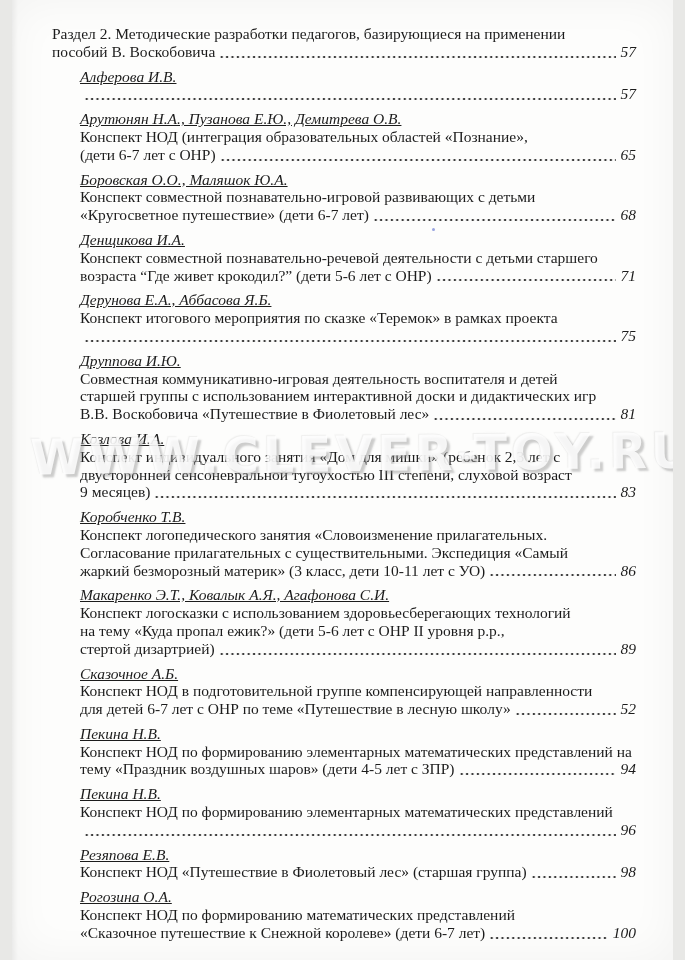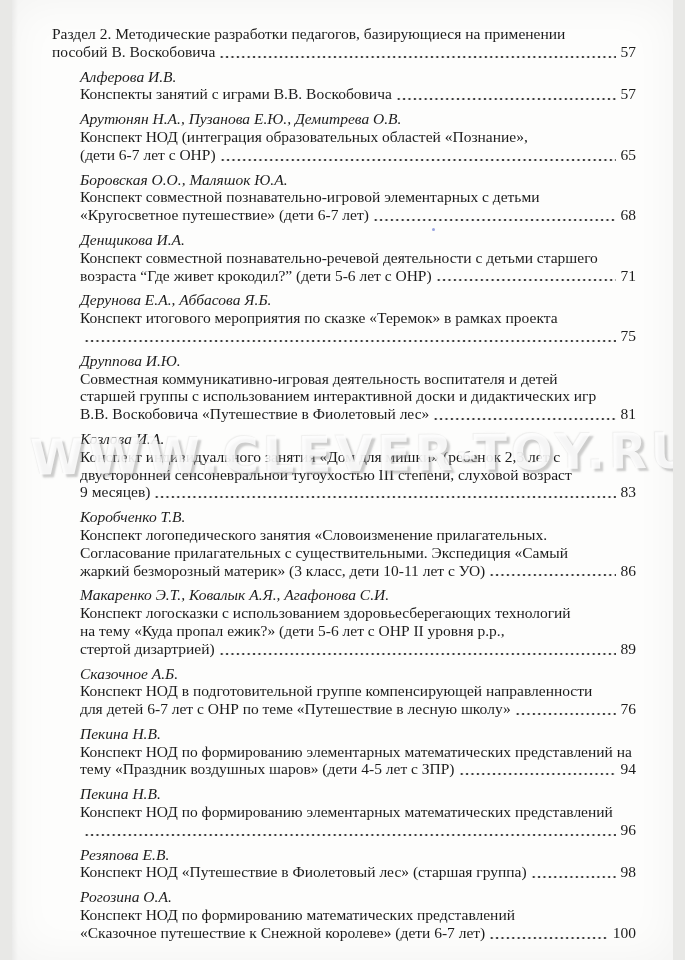--- a/index.html
+++ b/index.html
@@ -22,35 +22,35 @@
     line-height: 17.8px;
   }
   .page::after { 
     content: "";
     position: absolute; left: 0; top: 0; bottom: 0; width: 6px;
     background: linear-gradient(to right, rgba(0,0,0,0.05), rgba(0,0,0,0));
     pointer-events: none;
   }
   .heading { margin-bottom: 7px; }
   .entry { margin-top: 7px; margin-left: 28px; }
-  .authors { font-style: italic; }
+  .authors { font-style: italic; text-decoration: underline; }
   .row { display: flex; align-items: baseline; }
   .row .txt { white-space: nowrap; text-align: right; }
   .leader {
     flex: 1 1 auto;
     align-self: flex-end;
     height: 5px;
     margin: 0 1px 2px 4px;
     background-image: radial-gradient(circle, #3e3e3e 1.15px, rgba(0,0,0,0) 1.5px);
     background-size: 5.4px 4px;
     background-repeat: repeat-x;
     background-position: 0 100%;
     min-width: 12px;
   }
-  .pagenum { margin-left: 4px; white-space: nowrap; }
+  .pagenum { margin-left: 4px; white-space: nowrap; font-style: italic; }
   .watermark {
     position: absolute;
     left: 18px;
     top: 446px;
     width: 660px;
     font-family: "DejaVu Sans", sans-serif;
     font-weight: bold;
     font-size: 49px;
     letter-spacing: 4px;
     color: rgba(255,255,255,0.83);
@@ -77,37 +77,36 @@
       <span class="txt">пособий В. Воскобовича</span>
       <span class="leader"></span>
       <span class="pagenum">57</span>
     </div>
   </div>
 
   <div id="entries">
       <div class="entry">
         <div class="authors">Алферова И.В.</div>
         <div class="row">
-          <span class="txt">Конспекты занятий с играми В.В. Воскобовича</span>
           <span class="leader"></span>
           <span class="pagenum">57</span>
         </div>
       </div>
       <div class="entry">
         <div class="authors">Арутюнян Н.А., Пузанова Е.Ю., Демитрева О.В.</div>
         <div>Конспект НОД (интеграция образовательных областей «Познание»,</div>
         <div class="row">
           <span class="txt">(дети 6-7 лет с ОНР)</span>
           <span class="leader"></span>
           <span class="pagenum">65</span>
         </div>
       </div>
       <div class="entry">
         <div class="authors">Боровская О.О., Маляшок Ю.А.</div>
-        <div>Конспект совместной познавательно-игровой элементарных с детьми</div>
+        <div>Конспект совместной познавательно-игровой развивающих с детьми</div>
         <div class="row">
           <span class="txt">«Кругосветное путешествие» (дети 6-7 лет)</span>
           <span class="leader"></span>
           <span class="pagenum">68</span>
         </div>
       </div>
       <div class="entry">
         <div class="authors">Денщикова И.А.</div>
         <div>Конспект совместной познавательно-речевой деятельности с детьми старшего</div>
         <div class="row">
@@ -163,21 +162,21 @@
           <span class="leader"></span>
           <span class="pagenum">89</span>
         </div>
       </div>
       <div class="entry">
         <div class="authors">Сказочное А.Б.</div>
         <div>Конспект НОД в подготовительной группе компенсирующей направленности</div>
         <div class="row">
           <span class="txt">для детей 6-7 лет с ОНР по теме «Путешествие в лесную школу»</span>
           <span class="leader"></span>
-          <span class="pagenum">76</span>
+          <span class="pagenum">52</span>
         </div>
       </div>
       <div class="entry">
         <div class="authors">Пекина Н.В.</div>
         <div>Конспект НОД по формированию элементарных математических представлений на</div>
         <div class="row">
           <span class="txt">тему «Праздник воздушных шаров» (дети 4-5 лет с ЗПР)</span>
           <span class="leader"></span>
           <span class="pagenum">94</span>
         </div>

